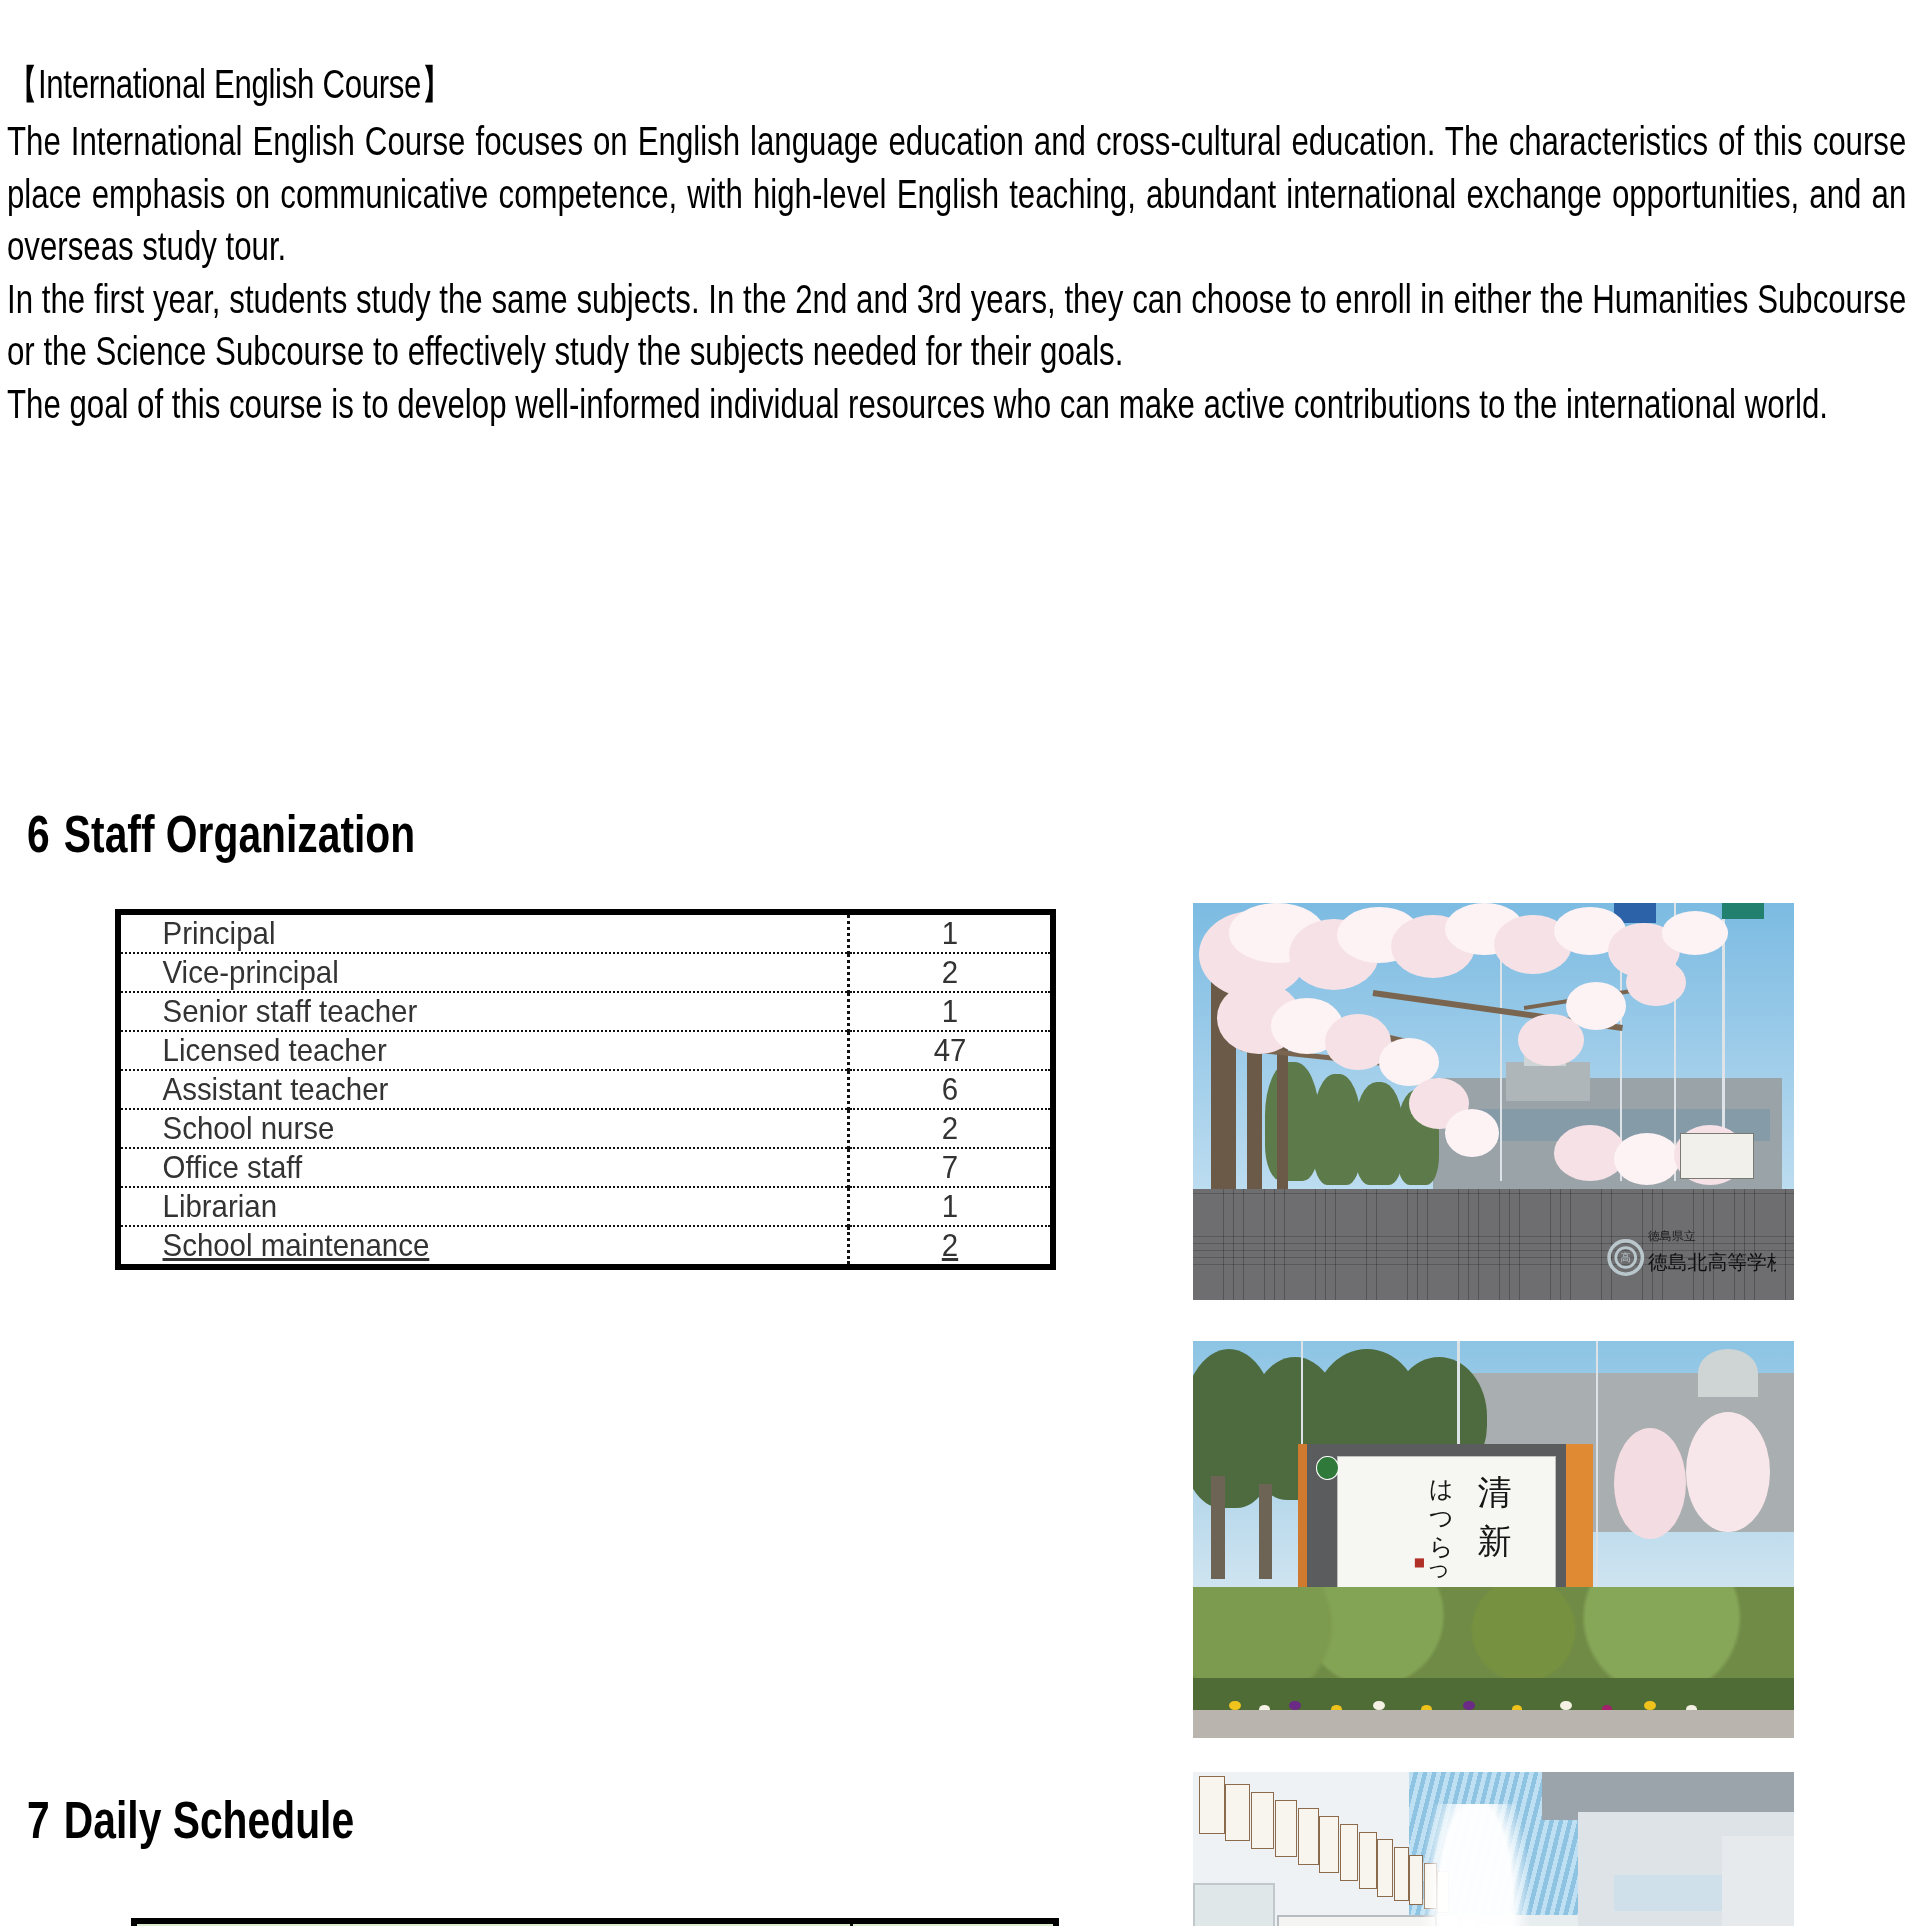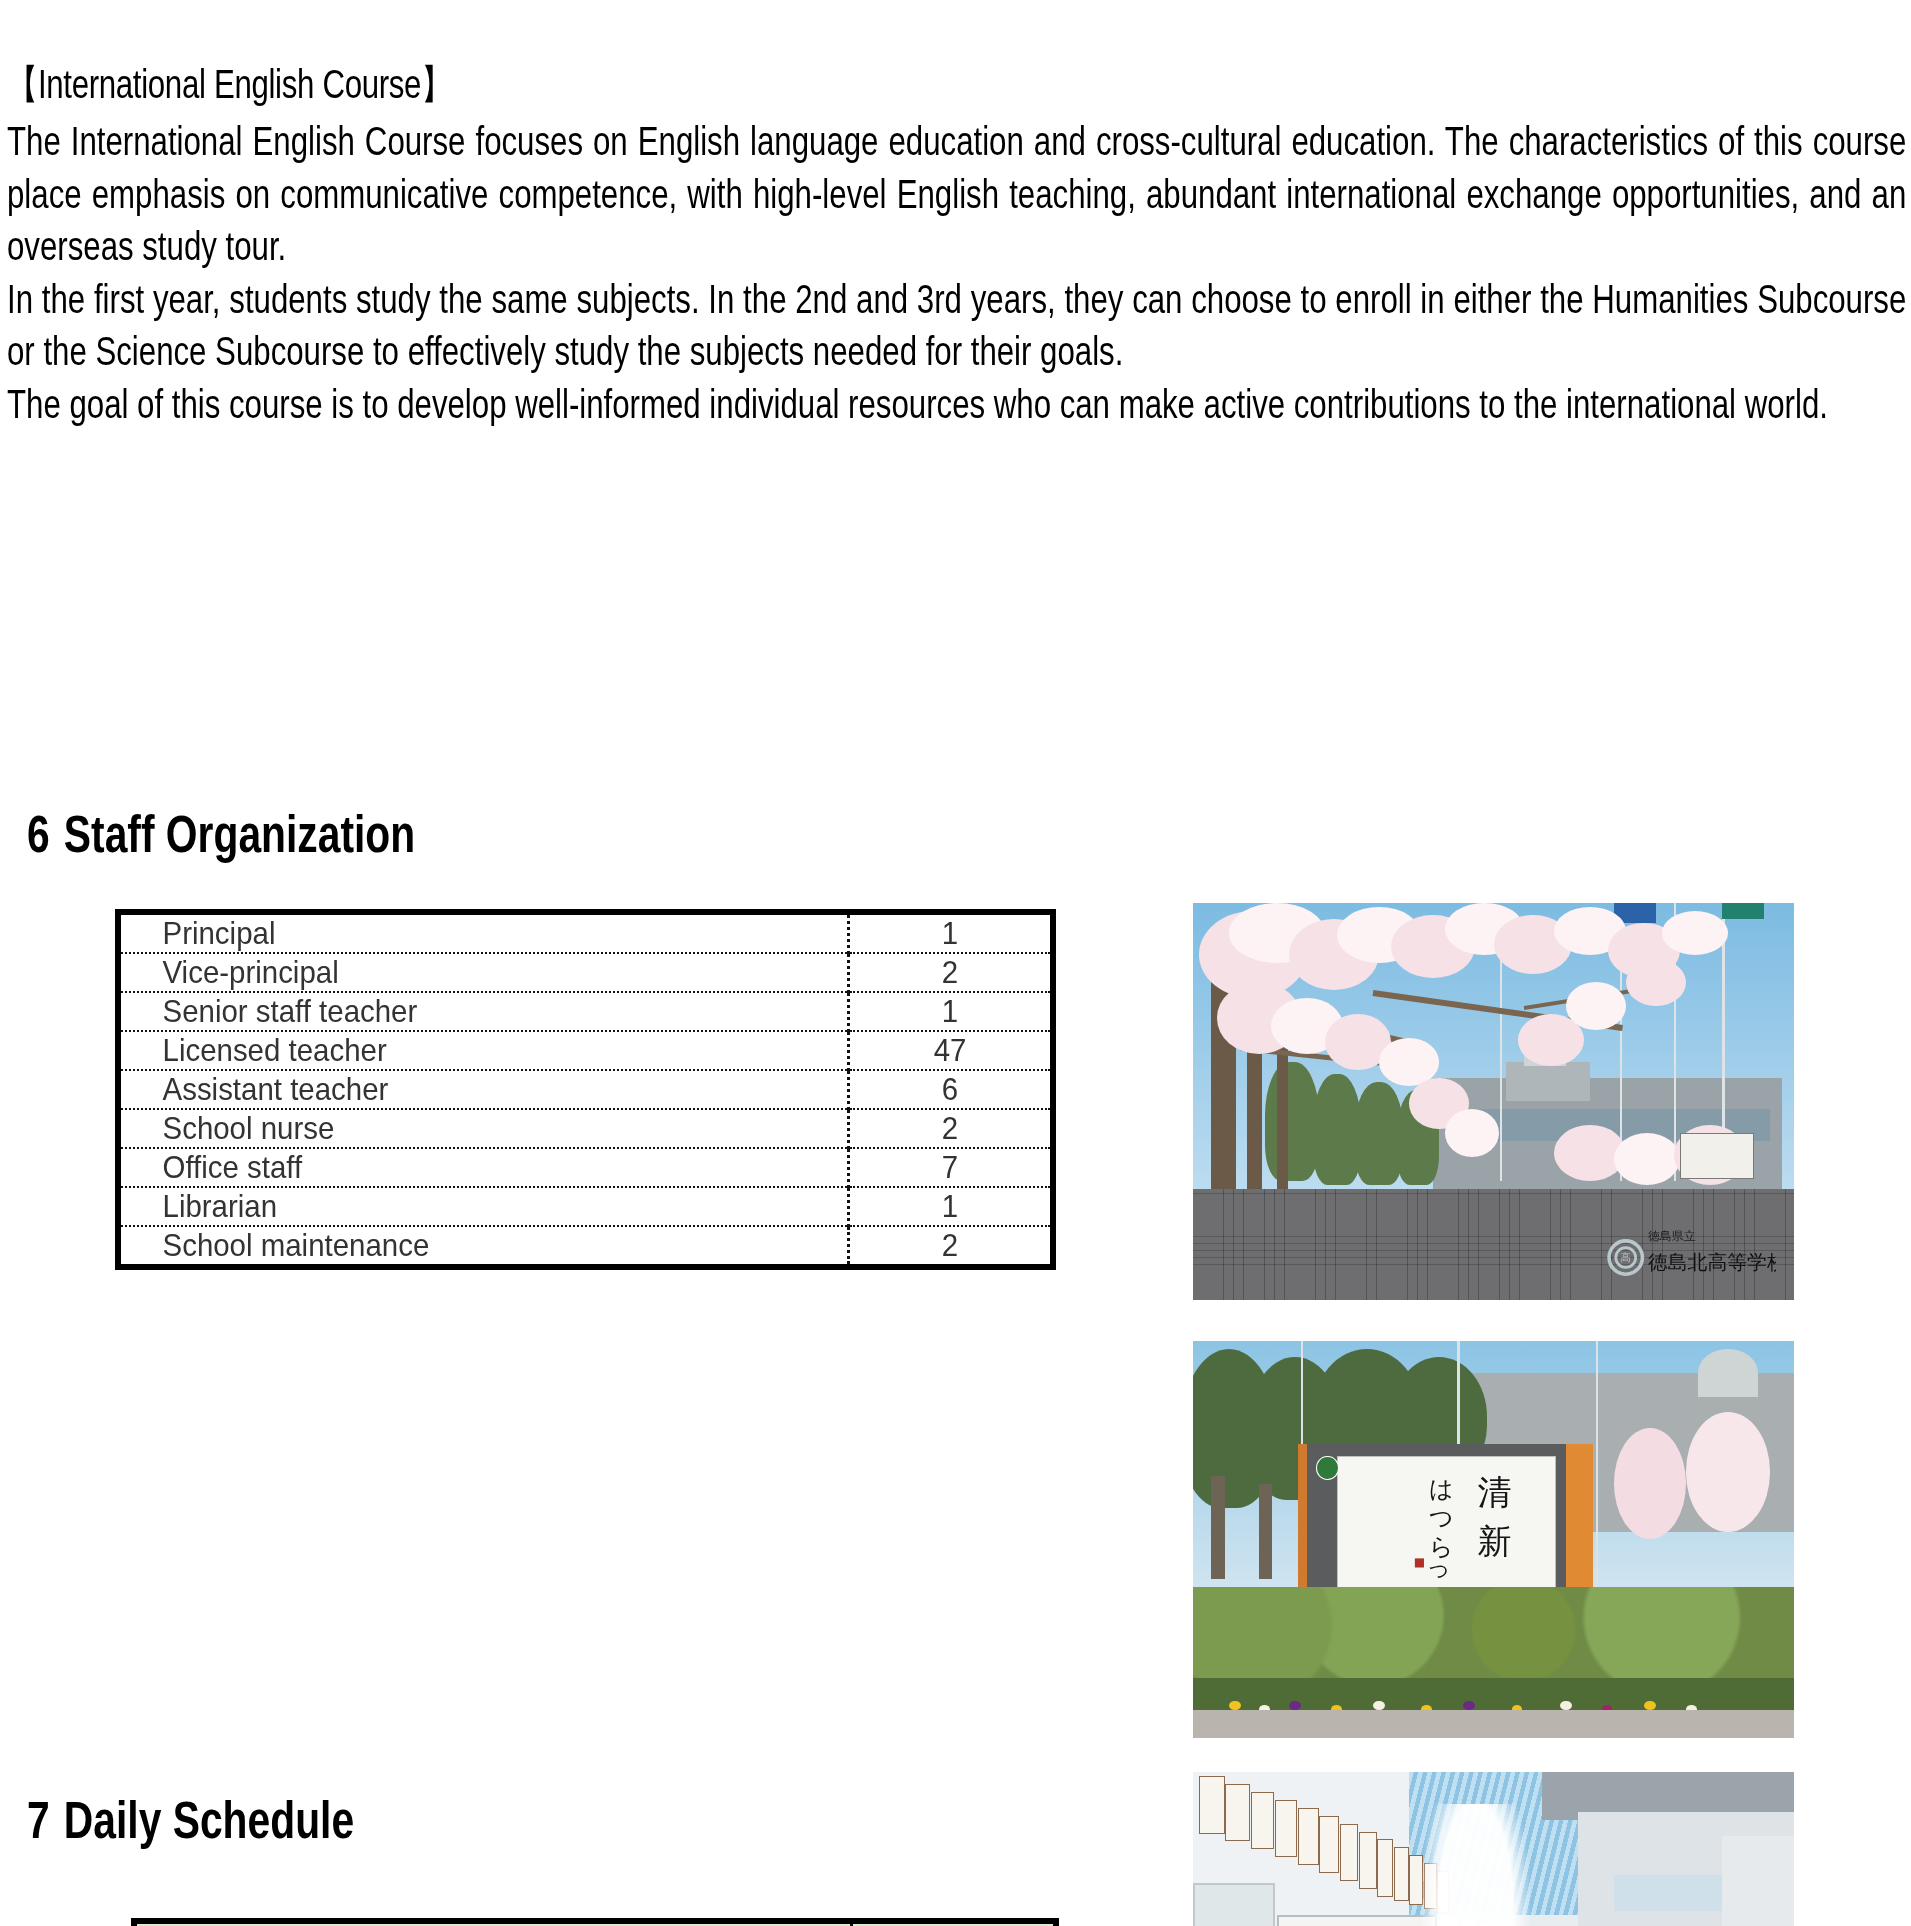--- a/index.html
+++ b/index.html
@@ -76,21 +76,21 @@
     transform-origin: center;
   }
   .data-table td .cell-txt {
     display: block;
     transform: scaleX(0.92);
   }
   .col-label { width: 713px; }
   .col-value { width: 200px; }
 
   .row-sep td { border-bottom: 2.7px dotted #111111; }
-  .row-solid td { border-bottom: 5.4px solid #000000; }
+  .row-solid td { border-bottom: 5.4px solid #000000; text-decoration: underline; }
 
   .c-label-left  { text-align: left;   padding-left: 13px !important; }
   .c-label-center{ text-align: center; }
   .c-value       { text-align: center; }
   .vdiv { border-left: 3.5px dotted #111111; }
 
   .bg-green  { background: #dcebd0; }
 
   
   .photo {

